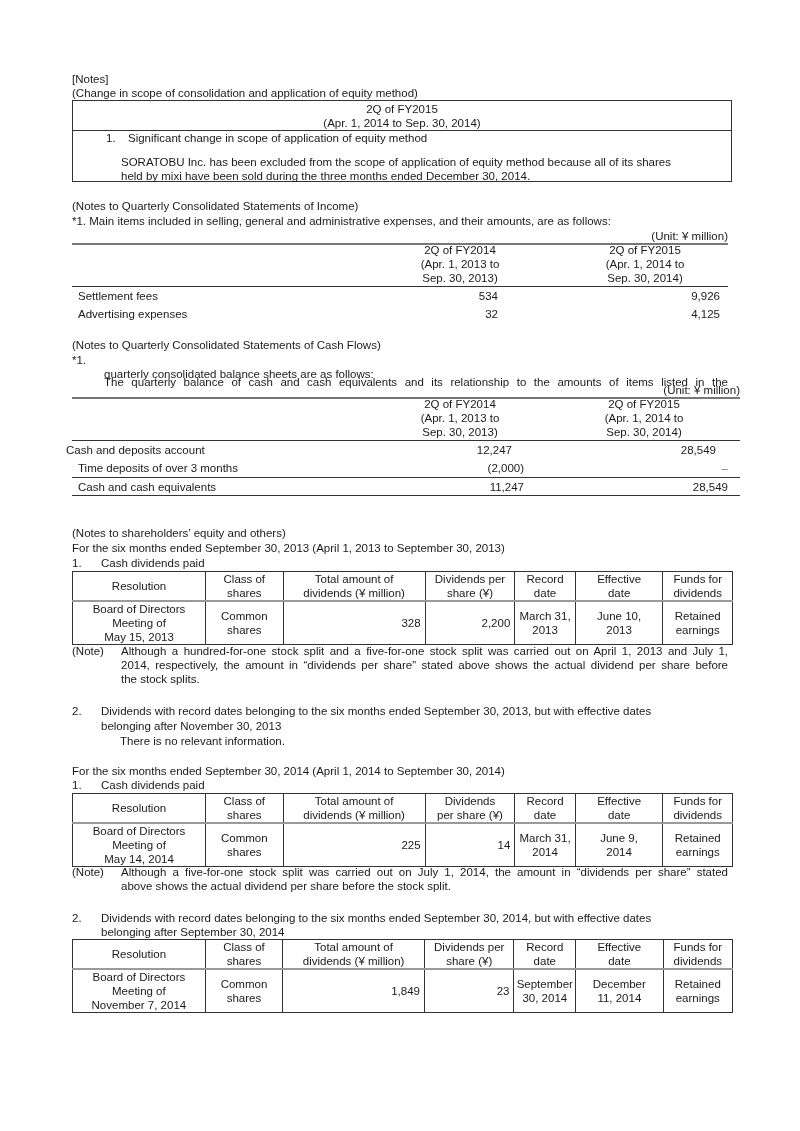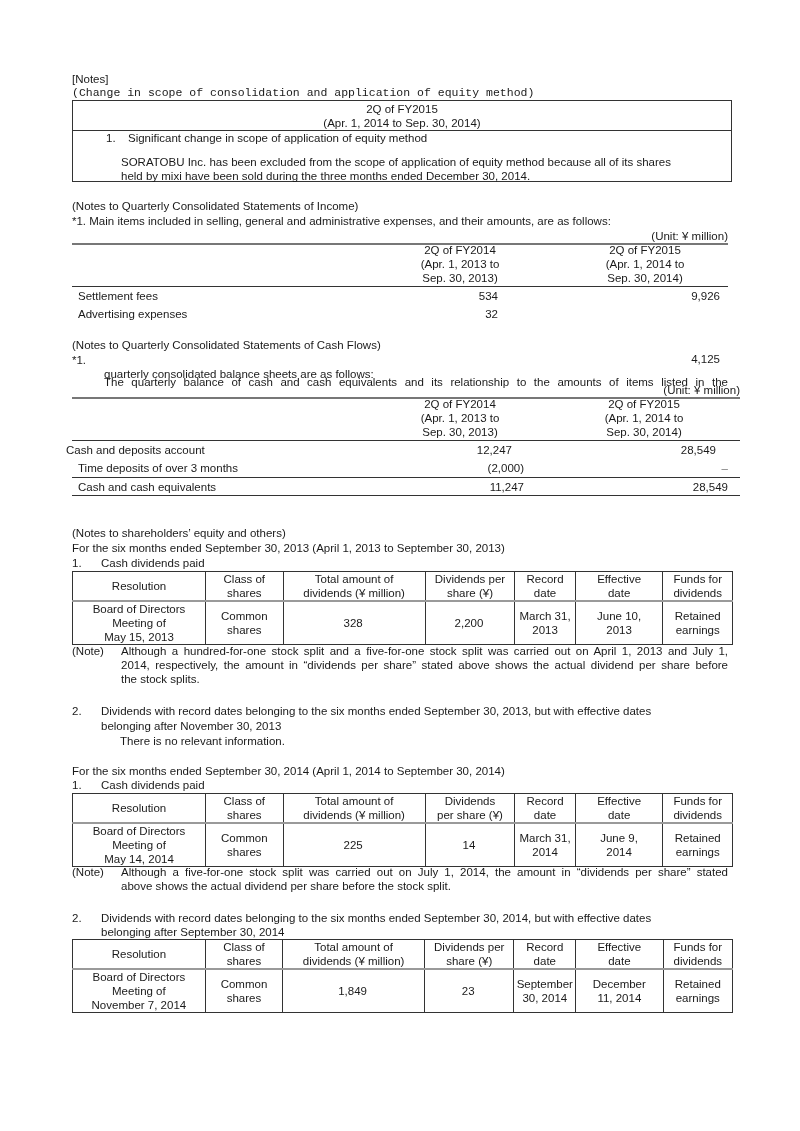--- a/index.html
+++ b/index.html
@@ -7,31 +7,31 @@
     width: 800px; height: 1131px; position: relative; overflow: hidden;
     font-family: "Liberation Sans", sans-serif; font-size: 11.5px; color: #1a1a1a;
     line-height: 14px;
   }
   .abs { position: absolute; }
   .txt { white-space: nowrap; }
   .line { position: absolute; background: #333; }
   .lgray { position: absolute; background: #8a8a8a; }
   table { border-collapse: collapse; }
   .divt td { border: 1px solid #333; text-align: center; vertical-align: middle; padding: 0 2px; line-height: 14px; }
-  .divt td.r { padding-right: 4px; }
+  .divt td.r { text-align: right; padding-right: 4px; }
   .divt tr.hdr td { border-bottom: 2px solid #9a9a9a; }
   .just { text-align: justify; }
   .r { }
   .c { text-align: center; }
 </style>
 </head>
 <body>
 
 <div class="abs txt" style="left:72px;top:72px;">[Notes]</div>
-<div class="abs txt" style="left:72px;top:86px;font-family:Liberation Mono, monospace;">(Change in scope of consolidation and application of equity method)</div>
+<div class="abs txt" style="left:72px;top:86px;">(Change in scope of consolidation and application of equity method)</div>
 
 <div class="abs" style="left:72px;top:100px;width:660px;height:82px;border:1px solid #333;box-sizing:border-box;">
   <div class="abs c" style="left:0;right:0;top:1px;">2Q of FY2015</div>
   <div class="abs c" style="left:0;right:0;top:15px;">(Apr. 1, 2014 to Sep. 30, 2014)</div>
   <div class="abs" style="left:0;right:0;top:29px;height:1px;background:#333;"></div>
   <div class="abs txt" style="left:33px;top:30px;">1.</div>
   <div class="abs txt" style="left:48px;top:54px;">SORATOBU Inc. has been excluded from the scope of application of equity method because all of its shares</div>
   <div class="abs txt" style="left:55px;top:30px;">Significant change in scope of application of equity method</div>
   <div class="abs txt" style="left:48px;top:68px;">held by mixi have been sold during the three months ended December 30, 2014.</div>
 </div>
@@ -54,21 +54,21 @@
 <div class="line" style="left:72px;top:286px;width:656px;height:1px;"></div>
 
 <div class="abs" style="left:72px;top:288px;width:656px;height:18px;">
   <span class="abs txt" style="left:6px;top:1px;">Settlement fees</span>
   <span class="abs txt r" style="right:230px;top:1px;">534</span>
   <span class="abs txt r" style="right:8px;top:1px;">9,926</span>
 </div>
 <div class="abs" style="left:72px;top:306px;width:656px;height:18px;">
   <span class="abs txt" style="left:6px;top:1px;">Advertising expenses</span>
   <span class="abs txt r" style="right:230px;top:1px;">32</span>
-  <span class="abs txt r" style="right:8px;top:1px;margin-top:45px;">4,125</span>
+  <span class="abs txt r" style="right:8px;top:1px;">4,125</span>
 </div>
 
 <div class="abs txt" style="left:72px;top:338px;">(Notes to Quarterly Consolidated Statements of Cash Flows)</div>
 <div class="abs txt" style="left:72px;top:353px;">*1.</div>
 <div class="abs just" style="left:104px;top:353px;width:624px;text-align-last:justify;white-space:nowrap;margin-top:22px;">The quarterly balance of cash and cash equivalents and its relationship to the amounts of items listed in the</div>
 <div class="abs txt" style="left:104px;top:367px;">quarterly consolidated balance sheets are as follows:</div>
 <div class="abs txt r" style="right:60px;top:383px;">(Unit: ¥ million)</div>
 <div class="lgray" style="left:72px;top:397px;width:668px;height:2px;background:#777;"></div>
 
 <div class="abs c" style="left:400px;width:120px;top:397px;">

